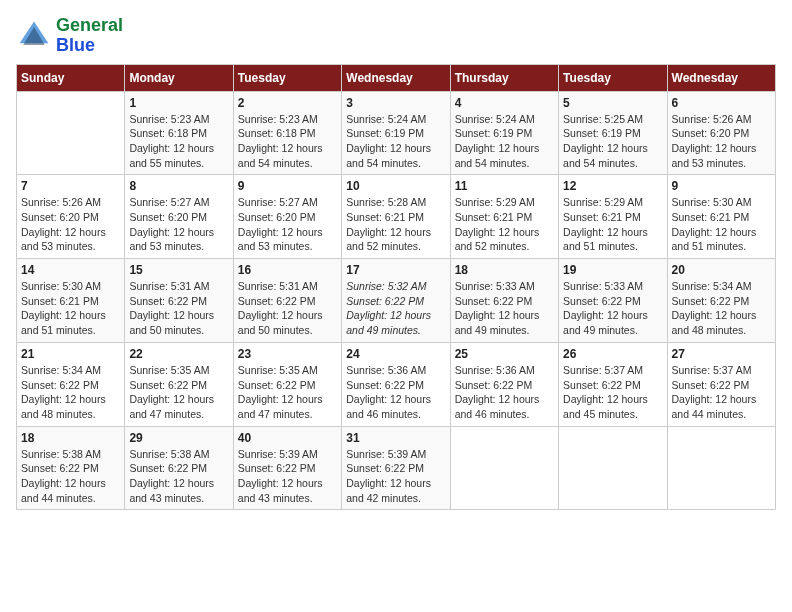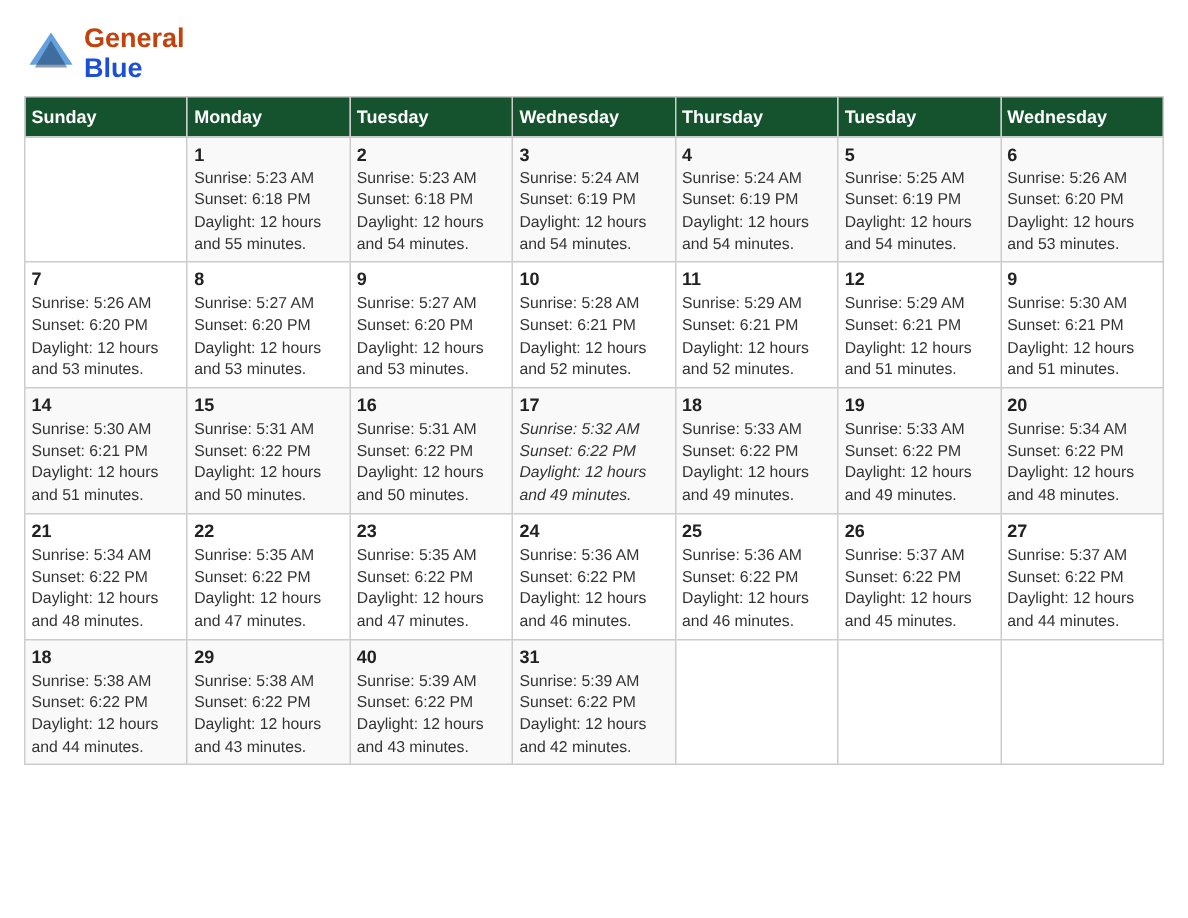--- a/index.html
+++ b/index.html
@@ -21,21 +21,21 @@
       align-items: center;
       gap: 4px;
     }
     .logo-text {
       font-size: 18px;
       font-weight: bold;
       color: #1a3a5c;
       line-height: 1.1;
     }
     .logo-text span {
-      color: #c2410c;
+      color: #15803d;
     }
     .logo-icon {
       width: 36px;
       height: 36px;
     }
     .title-section {
       text-align: right;
     }
     .month-title {
       font-size: 36px;
@@ -45,21 +45,21 @@
     .subtitle {
       font-size: 14px;
       color: #333;
     }
     table {
       width: 100%;
       border-collapse: collapse;
       font-size: 11px;
     }
     thead tr th {
-      background-color: #14532d;
+      background-color: #7f1d1d;
       color: #fff;
       padding: 6px 4px;
       text-align: left;
       font-size: 12px;
       font-weight: bold;
       border: 1px solid #ccc;
     }
     tbody tr td {
       border: 1px solid #ccc;
       vertical-align: top;

